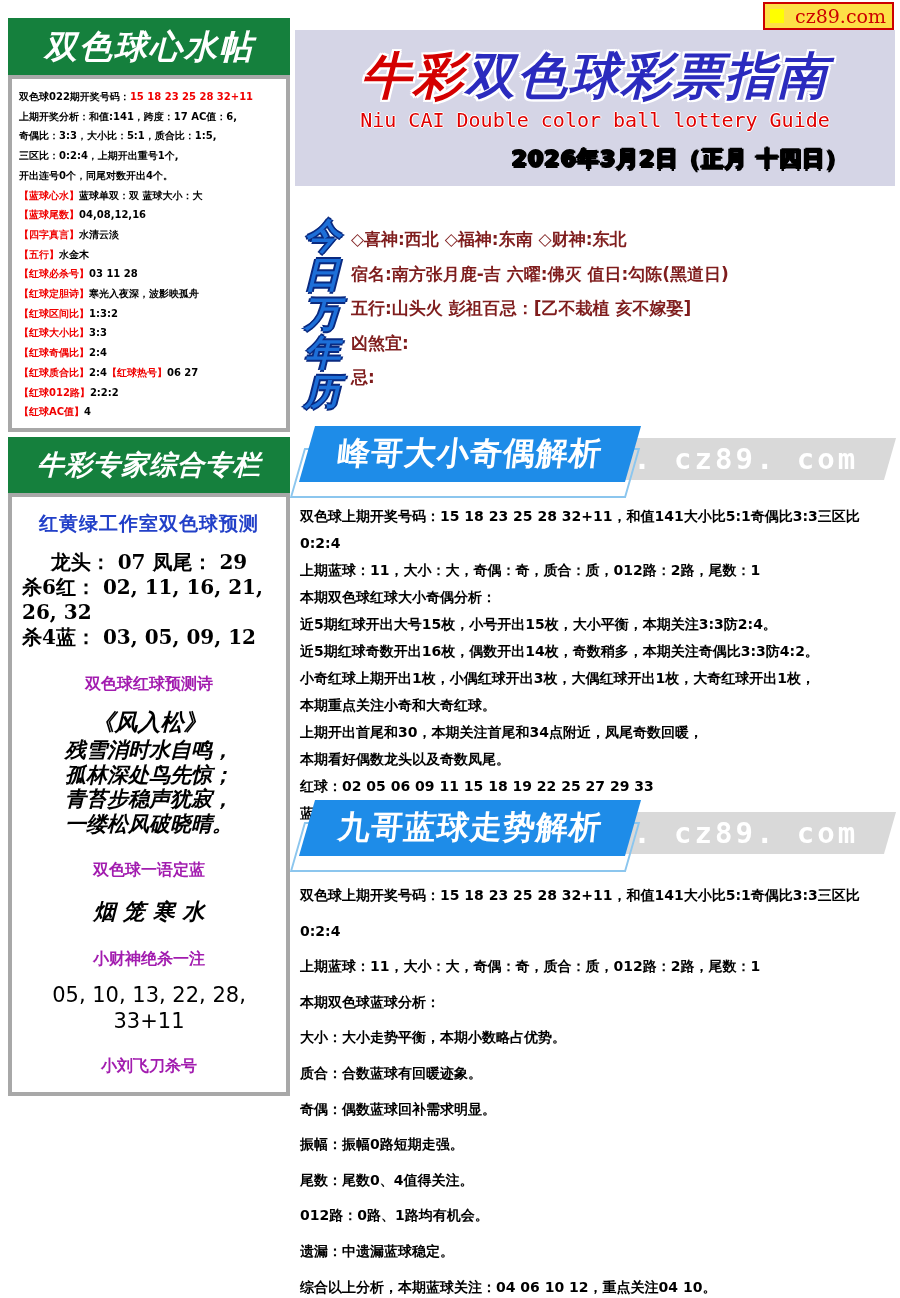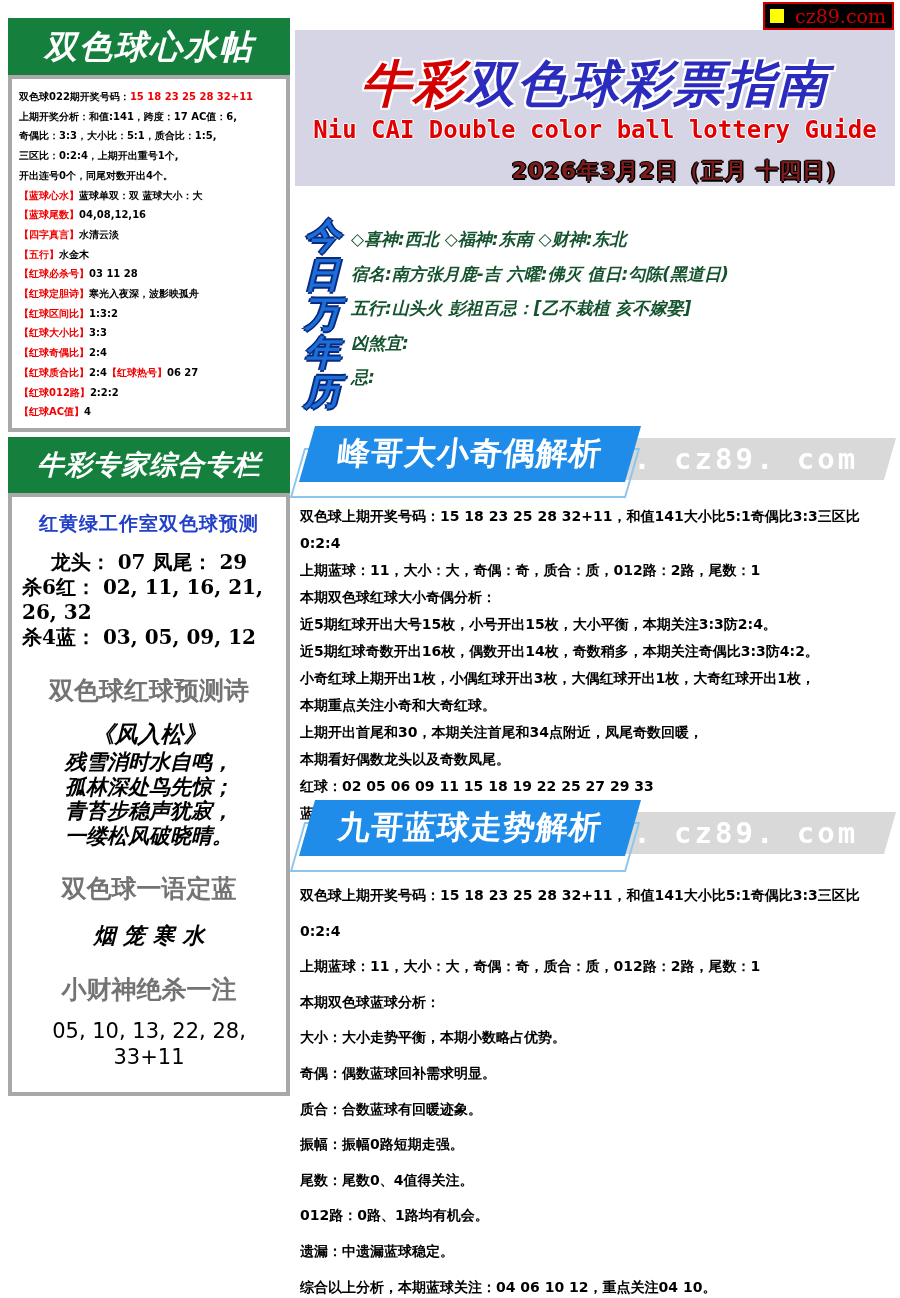--- a/index.html
+++ b/index.html
@@ -13,50 +13,50 @@
   .bar2{height:56px;line-height:56px;font-size:27px;letter-spacing:1px;}
   .lcontent{border:4px solid #a8a8a8;background:#fff;box-sizing:border-box;}
   .c1{padding:8px 7px 6px 7px;font-size:10px;font-weight:bold;line-height:19.7px;}
   .c1 .red{color:#f00000;}
   .c2{height:603px;padding:4px 6px;text-align:center;overflow:hidden;}
   .studio{color:#2240c8;font-weight:bold;font-size:19px;margin-top:10px;letter-spacing:1px;
           font-family:"DejaVu Serif",serif;}
   .serifline{font-family:"DejaVu Serif",serif;font-size:20px;line-height:25px;font-weight:bold;}
   .dragon{margin-top:13px;}
   .killline{text-align:left;padding-left:4px;}
-  .bluehead{color:#737373;font-weight:bold;font-size:25px;}
+  .bluehead{color:#a21caf;font-weight:bold;font-size:16px;}
   .poemname{font-family:"DejaVu Serif",serif;font-style:italic;font-weight:bold;font-size:23px;margin-top:12px;}
   .poemline{font-family:Liberation Serif, serif;font-style:italic;font-weight:bold;font-size:21px;line-height:24.5px;}
   .numline{font-size:21px;line-height:26px;}
   .mt24{margin-top:24px;} .mt22{margin-top:22px;} .mt20{margin-top:20px;}
   .mt16{margin-top:16px;} .mt12{margin-top:12px;}
   
-  .badge{position:absolute;top:2px;right:6px;border:2px solid #cc0000;background:#000000;
+  .badge{position:absolute;top:2px;right:6px;border:2px solid #cc0000;background:#fde047;
          padding:1px 6px 1px 5px;font-family:"DejaVu Serif",serif;font-size:19px;color:#cc0000;
          display:flex;align-items:center;gap:11px;}
   .badge .sq{width:14px;height:14px;background:#ffff00;display:inline-block;}
   .masthead{position:absolute;left:295px;top:30px;width:600px;height:156px;background:#d5d5e6;}
   .m-title{text-align:center;font-family:"DejaVu Serif",serif;font-weight:bold;font-style:italic;
-           font-size:50px;line-height:60px;margin-top:24px;letter-spacing:2px;
+           font-size:50px;line-height:60px;margin-top:16px;letter-spacing:2px;
            text-shadow:-2px 0 0 #fff,2px 0 0 #fff,0 -2px 0 #fff,0 2px 0 #fff,
                         -2px -2px 0 #fff,2px 2px 0 #fff,-2px 2px 0 #fff,2px -2px 0 #fff;}
   .m-title .t-red{color:#d40000;} .m-title .t-blue{color:#2b2bbe;}
-  .m-sub{text-align:center;font-family:"DejaVu Sans Mono",monospace;font-weight:bold;
-         font-size:24px;color:#e00000;margin-top:2px;
+  .m-sub{text-align:center;font-family:"DejaVu Sans Mono",monospace;font-weight:normal;
+         font-size:20px;color:#e00000;margin-top:2px;
          text-shadow:-1px 0 0 #fff,1px 0 0 #fff,0 -1px 0 #fff,0 1px 0 #fff;}
-  .m-date{font-size:22px;font-weight:bold;color:#7f1d1d;margin-top:12px;text-align:center;
+  .m-date{font-size:22px;font-weight:bold;color:#000000;margin-top:12px;text-align:center;
           padding-left:170px;letter-spacing:1px;
           text-shadow:-1.5px 0 0 #000,1.5px 0 0 #000,0 -1.5px 0 #000,0 1.5px 0 #000;}
   .calendar{position:absolute;left:295px;top:190px;width:600px;height:236px;}
   .vtitle{position:absolute;left:4px;top:26px;width:46px;text-align:center;
           font-family:"DejaVu Serif",serif;font-weight:bold;font-style:italic;
           font-size:36px;line-height:39px;color:#1d6fd8;
           text-shadow:-2px 0 0 #0a2a80,2px 0 0 #0a2a80,0 2px 0 #0a2a80,0 -2px 0 #0a2a80;}
   .clines{position:absolute;left:56px;top:32px;width:540px;font-size:17px;font-weight:600;
-          line-height:34.5px;color:#14532d;font-style:italic;}
+          line-height:34.5px;color:#7f1d1d;}
   .banner{position:absolute;left:295px;width:600px;height:74px;}
   .b-gray{position:absolute;left:245px;top:12px;width:350px;height:42px;background:#d9d9d9;
           transform:skewX(-16deg);}
   .b-gray span{display:block;transform:skewX(16deg);text-align:center;color:#fff;
           font-family:"DejaVu Sans Mono",monospace;font-weight:bold;font-size:29px;
           line-height:42px;letter-spacing:3px;}
   .b-outline{position:absolute;left:2px;top:22px;width:332px;height:46px;
           border:2px solid #8cc6ee;transform:skewX(-16deg);background:transparent;}
   .b-blue{position:absolute;left:12px;top:0;width:326px;height:56px;background:#1e8ce8;
           transform:skewX(-16deg);}
@@ -180,22 +180,22 @@
     <div class="b-blue">
         <span>九哥蓝球走势解析</span>
       </div>
   </div>
 
   <div class="sec sec2">
     <div>双色球上期开奖号码：15 18 23 25 28 32+11，和值141大小比5:1奇偶比3:3三区比0:2:4</div>
     <div>上期蓝球：11，大小：大，奇偶：奇，质合：质，012路：2路，尾数：1</div>
     <div>本期双色球蓝球分析：</div>
     <div>大小：大小走势平衡，本期小数略占优势。</div>
+    <div>质合：合数蓝球有回暖迹象。</div>
     <div>奇偶：偶数蓝球回补需求明显。</div>
-    <div>质合：合数蓝球有回暖迹象。</div>
     <div>振幅：振幅0路短期走强。</div>
     <div>尾数：尾数0、4值得关注。</div>
     <div>012路：0路、1路均有机会。</div>
     <div>遗漏：中遗漏蓝球稳定。</div>
     <div>综合以上分析，本期蓝球关注：04 06 10 12，重点关注04 10。</div>
   </div>
 
 </div>
 
 </body></html>

